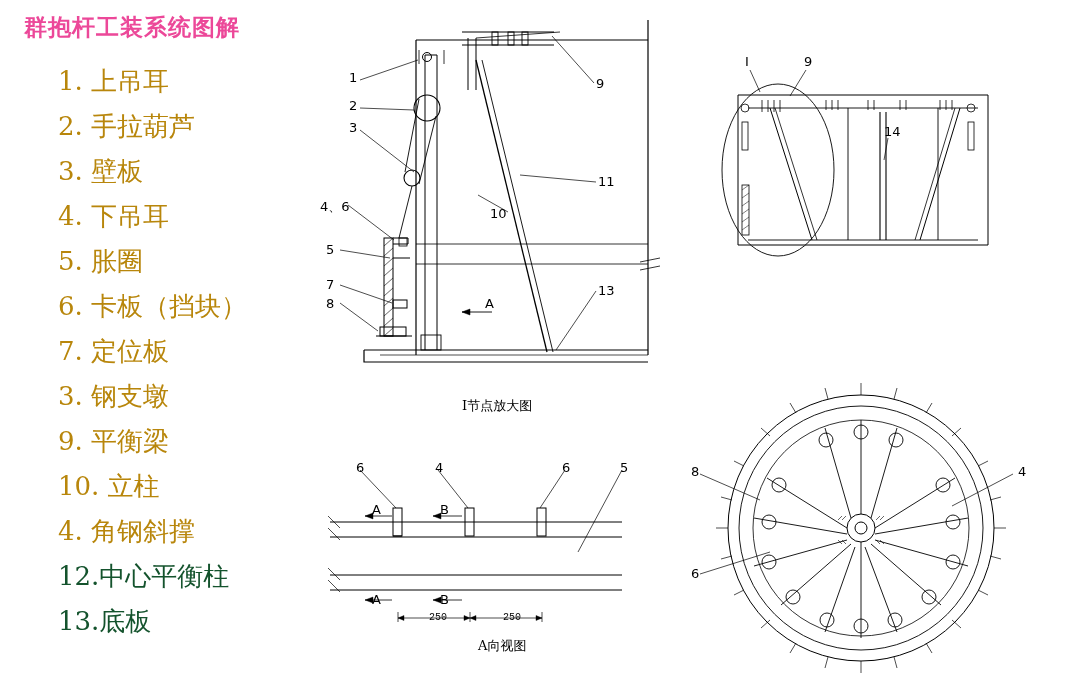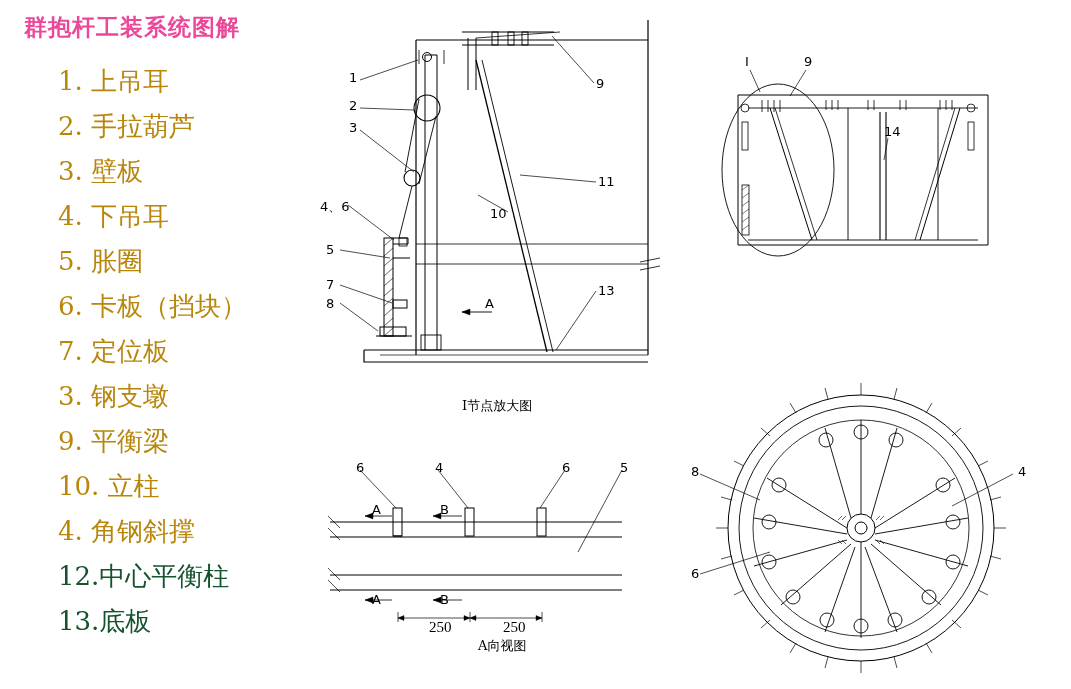--- a/index.html
+++ b/index.html
@@ -26,22 +26,22 @@
   .drawing{position:absolute;left:0;top:0;width:1071px;height:689px;}
   .cap{
     position:absolute;font-family:"DejaVu Serif","Liberation Serif",serif;
     font-size:13px;color:#000;white-space:nowrap;text-align:right;
   }
   .lead{
     position:absolute;font-family:"DejaVu Sans","Liberation Sans",sans-serif;
     font-size:13px;color:#000;white-space:nowrap;
   }
   .dim{
-    position:absolute;font-family:Liberation Serif, serif;
-    font-size:15px;color:#000;white-space:nowrap;margin-top:7px;
+    position:absolute;font-family:Liberation Mono, monospace;
+    font-size:10px;color:#000;white-space:nowrap;
   }
 </style>
 </head>
 <body>
 
 <div class="title">群抱杆工装系统图解</div>
 
 <div class="legend">
   <div class="legend-item">1. 上吊耳</div>
   <div class="legend-item">2. 手拉葫芦</div>

